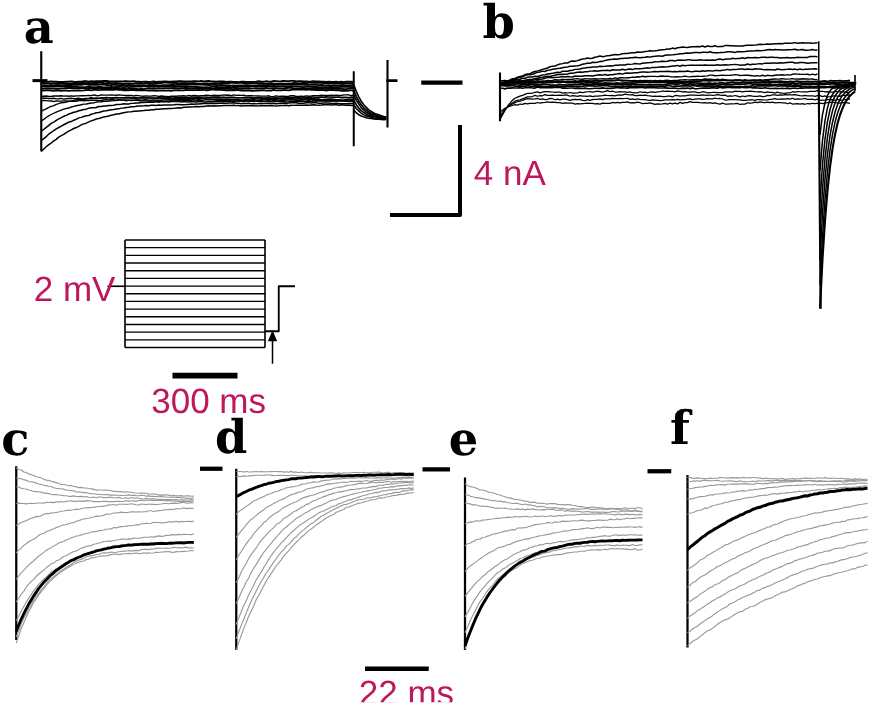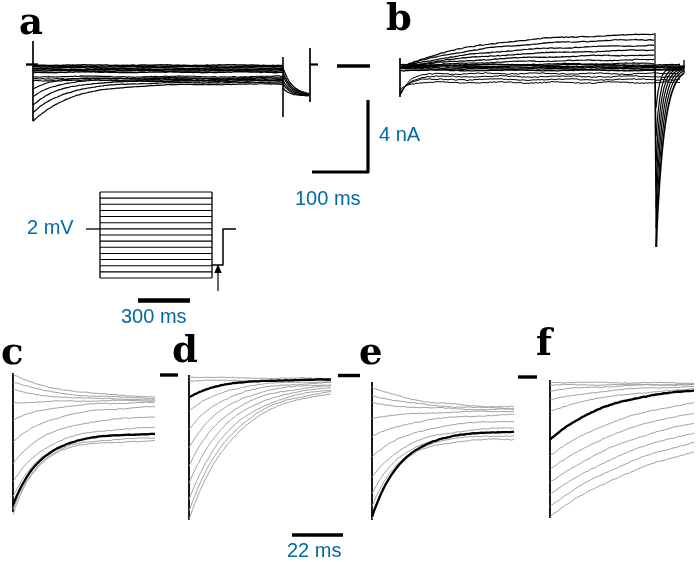--- a/index.html
+++ b/index.html
@@ -1,22 +1,22 @@
 <!DOCTYPE html>
 <html><head>
 <meta charset="utf-8">
 <style>
   html,body{margin:0;padding:0;background:#ffffff;}
   .fig{position:relative;width:700px;height:562px;background:#ffffff;overflow:hidden;
        font-family:"Liberation Sans",sans-serif;}
   .fig svg{position:absolute;left:0;top:0;}
   .plabel{position:absolute;font-family:"DejaVu Serif",serif;font-weight:800;
           font-size:37px;line-height:1;color:#000;}
-  .ann{position:absolute;font-family:"Liberation Sans",sans-serif;font-size:20px;
-       line-height:1.05;color:#0369a1;white-space:nowrap;}
+  .ann{position:absolute;font-family:"Liberation Sans",sans-serif;font-size:28px;
+       line-height:1.05;color:#be185d;white-space:nowrap;}
 </style>
 </head>
 <body>
 
 <div class="fig">
   <svg id="canvas" width="700" height="562" viewBox="0 0 700 562">
       <path d="M33,41L33,121" fill="none" stroke="#000000" stroke-width="1.7" stroke-linecap="butt" stroke-linejoin="round"></path>
       <path d="M26,64.5L38,64.5" fill="none" stroke="#000000" stroke-width="2.4" stroke-linecap="butt" stroke-linejoin="round"></path>
       <path d="M33.0,65.12L35.0,65.29L37.0,65.48L39.0,65.32L41.0,65.17L43.0,65.26L45.0,65.37L47.0,65.58L49.0,65.60L51.0,65.60L53.0,65.43L55.0,65.27L57.0,65.17L59.0,65.43L61.0,65.57L63.0,65.26L65.0,65.33L67.0,65.02L69.0,64.92L71.0,65.34L73.0,64.92L75.0,65.14L77.0,65.00L79.0,64.96L81.0,64.91L83.0,64.80L85.0,64.69L87.0,64.99L89.0,65.06L91.0,65.08L93.0,65.06L95.0,65.17L97.0,65.06L99.0,65.01L101.0,64.91L103.0,65.17L105.0,65.05L107.0,65.04L109.0,65.28L111.0,65.44L113.0,65.60L115.0,65.32L117.0,65.28L119.0,65.49L121.0,65.40L123.0,65.24L125.0,65.49L127.0,65.31L129.0,65.41L131.0,65.17L133.0,65.08L135.0,65.34L137.0,65.38L139.0,65.17L141.0,65.10L143.0,64.99L145.0,64.99L147.0,65.18L149.0,65.14L151.0,65.18L153.0,65.23L155.0,65.00L157.0,65.04L159.0,65.07L161.0,64.84L163.0,65.09L165.0,64.98L167.0,64.84L169.0,65.10L171.0,65.06L173.0,65.38L175.0,65.13L177.0,65.16L179.0,65.11L181.0,65.52L183.0,65.26L185.0,65.37L187.0,65.54L189.0,65.51L191.0,65.75L193.0,65.44L195.0,65.35L197.0,65.56L199.0,65.45L201.0,65.53L203.0,65.54L205.0,65.41L207.0,65.01L209.0,65.37L211.0,65.43L213.0,64.88L215.0,65.29L217.0,65.25L219.0,64.82L221.0,64.91L223.0,65.07L225.0,64.96L227.0,64.78L229.0,64.85L231.0,64.95L233.0,64.70L235.0,64.68L237.0,65.11L239.0,64.98L241.0,64.96L243.0,65.07L245.0,65.08L247.0,65.30L249.0,65.24L251.0,65.03L253.0,65.09L255.0,65.17L257.0,65.37L259.0,65.30L261.0,65.62L263.0,65.29L265.0,65.52L267.0,65.62L269.0,65.38L271.0,65.74L273.0,65.36L275.0,65.68L277.0,65.37L279.0,65.40L281.0,65.39L283.0,65.48" fill="none" stroke="#000000" stroke-width="1.5" stroke-linecap="butt" stroke-linejoin="round"></path>
       <path d="M33.0,66.42L35.0,66.44L37.0,66.74L39.0,66.53L41.0,66.95L43.0,66.61L45.0,67.02L47.0,67.03L49.0,66.74L51.0,66.75L53.0,66.71L55.0,66.74L57.0,66.95L59.0,66.80L61.0,66.74L63.0,66.53L65.0,66.31L67.0,66.44L69.0,66.60L71.0,66.29L73.0,66.53L75.0,66.40L77.0,66.36L79.0,66.33L81.0,66.21L83.0,66.43L85.0,66.50L87.0,66.40L89.0,66.48L91.0,66.51L93.0,66.44L95.0,66.76L97.0,66.68L99.0,66.94L101.0,66.78L103.0,66.92L105.0,66.91L107.0,66.93L109.0,66.62L111.0,66.75L113.0,66.92L115.0,66.71L117.0,66.40L119.0,66.57L121.0,66.84L123.0,66.68L125.0,66.44L127.0,66.63L129.0,66.44L131.0,66.14L133.0,66.06L135.0,66.28L137.0,66.35L139.0,66.37L141.0,66.36L143.0,66.66L145.0,66.47L147.0,66.49L149.0,66.54L151.0,66.77L153.0,66.46L155.0,66.49L157.0,66.73L159.0,66.90L161.0,67.07L163.0,66.74L165.0,66.81L167.0,66.87L169.0,66.82L171.0,66.50L173.0,66.79L175.0,66.65L177.0,66.41L179.0,66.44L181.0,66.57L183.0,66.49L185.0,66.19L187.0,66.21L189.0,66.38L191.0,66.23L193.0,66.16L195.0,66.36L197.0,66.63L199.0,66.56L201.0,66.38L203.0,66.45L205.0,66.51L207.0,66.61L209.0,66.57L211.0,66.98L213.0,66.68L215.0,66.94L217.0,66.62L219.0,66.89L221.0,66.91L223.0,66.88L225.0,66.95L227.0,66.93L229.0,67.00L231.0,66.82L233.0,66.88L235.0,66.39L237.0,66.46L239.0,66.82L241.0,66.55L243.0,66.23L245.0,66.59L247.0,66.15L249.0,66.07L251.0,66.28L253.0,66.32L255.0,66.20L257.0,66.19L259.0,66.40L261.0,66.33L263.0,66.45L265.0,66.31L267.0,66.82L269.0,66.60L271.0,66.71L273.0,66.58L275.0,66.91L277.0,66.76L279.0,66.67L281.0,66.77L283.0,66.99" fill="none" stroke="#000000" stroke-width="1.5" stroke-linecap="butt" stroke-linejoin="round"></path>
@@ -150,17 +150,16 @@
     </svg>
 
   <div class="plabel" style="left:19px;top:3px">a</div>
   <div class="plabel" style="left:386px;top:-1px">b</div>
   <div class="plabel" style="left:1px;top:333px">c</div>
   <div class="plabel" style="left:172px;top:331px">d</div>
   <div class="plabel" style="left:359px;top:333px">e</div>
   <div class="plabel" style="left:536px;top:324px">f</div>
 
   <div class="ann" style="left:379px;top:124px">4 nA</div>
-  <div class="ann" style="left:295px;top:188px">100 ms</div>
   <div class="ann" style="left:27px;top:217px">2 mV</div>
   <div class="ann" style="left:121px;top:306px">300 ms</div>
   <div class="ann" style="left:287px;top:540px">22 ms</div>
 </div>
 
 </body></html>

